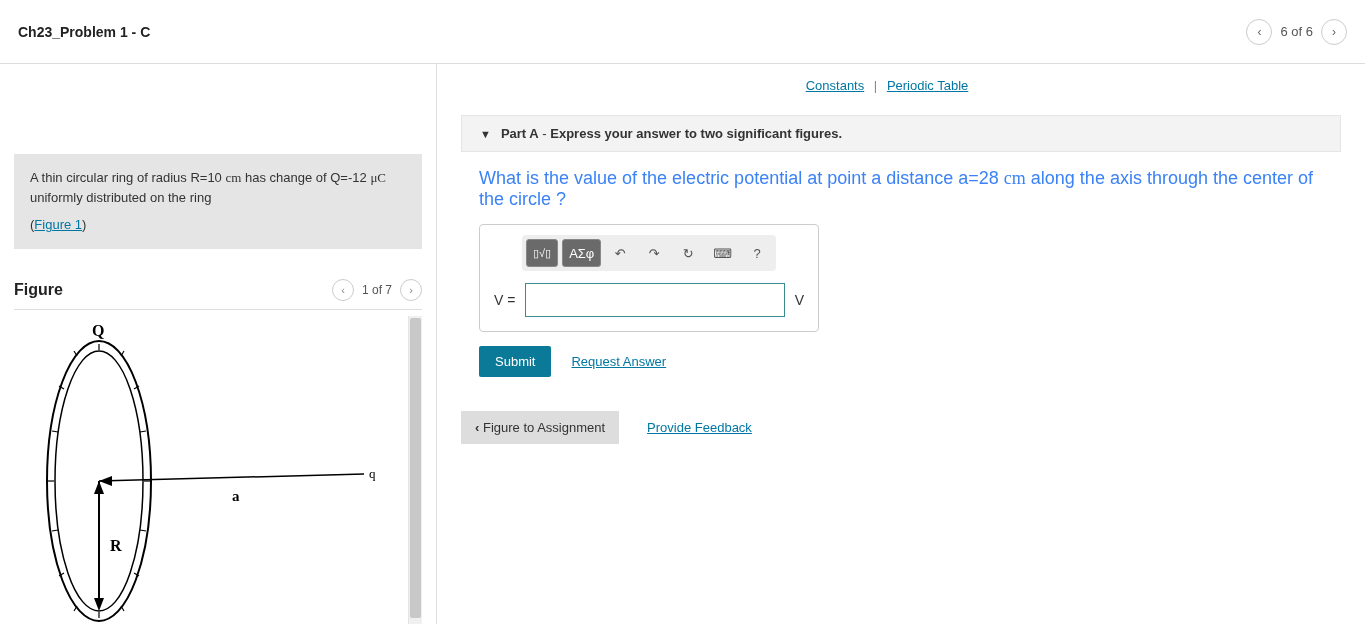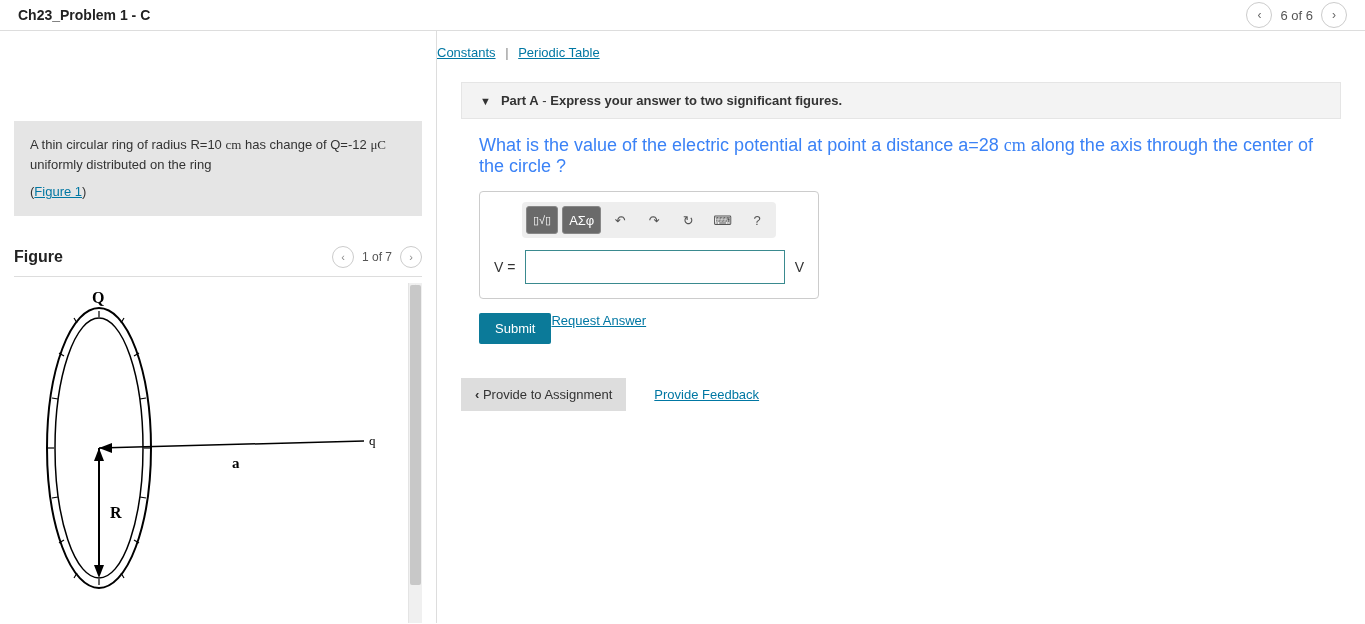--- a/index.html
+++ b/index.html
@@ -1,18 +1,18 @@
 <!DOCTYPE html>
 <html><head>
 <meta charset="utf-8">
 <style>
   * { box-sizing: border-box; margin: 0; padding: 0; }
   body { font-family: Arial, Helvetica, sans-serif; font-size: 13px; color: #333; background: #fff; width: 1365px; }
   
-  .topbar { display: flex; align-items: center; justify-content: space-between; padding: 8px 18px; border-bottom: 1px solid #ddd; height: 31px; }
+  .topbar { display: flex; align-items: center; justify-content: space-between; padding: 8px 18px; border-bottom: 1px solid #ddd; height: 64px; }
   .topbar-title { font-weight: bold; font-size: 14px; color: #222; }
   .topbar-nav { display: flex; align-items: center; gap: 8px; color: #555; font-size: 13px; }
   .nav-btn { width: 26px; height: 26px; border: 1px solid #ccc; border-radius: 50%; background: #fff; display: flex; align-items: center; justify-content: center; cursor: pointer; color: #666; font-size: 12px; }
   
   .main { display: flex; }
   .left { width: 437px; border-right: 1px solid #ddd; padding: 0; min-height: 576px; }
   .left-pad { padding: 0 14px; }
   
   .problem-box { background: #e5e5e5; padding: 14px 16px; margin: 90px 0 24px 0; font-size: 13px; line-height: 1.5; color: #333; }
   .problem-box a { color: #0077a3; text-decoration: underline; }
@@ -22,41 +22,41 @@
   .figure-nav { display: flex; align-items: center; gap: 8px; color: #555; font-size: 12px; }
   .fig-btn { width: 22px; height: 22px; border: 1px solid #ccc; border-radius: 50%; background: #fff; display: flex; align-items: center; justify-content: center; cursor: pointer; color: #888; font-size: 11px; }
   
   .figure-area { position: relative; height: 340px; overflow: hidden; }
   .scroll-track { position: absolute; right: 0; top: 0; bottom: 0; width: 14px; background: #f0f0f0; border-left: 1px solid #e4e4e4; }
   .scroll-thumb { position: absolute; left: 1px; right: 1px; top: 2px; height: 300px; background: #c8c8c8; border-radius: 2px; }
   .scroll-arrow { position: absolute; left: 0; right: 0; height: 12px; display:flex; align-items:center; justify-content:center; color:#777; font-size:9px;}
   .scroll-arrow.up { top: -2px; }
   
   .right { flex: 1; padding: 0; }
-  .right-links { text-align: left; padding: 14px 28px 10px 0; font-size: 13px; }
+  .right-links { text-align: center; padding: 14px 28px 10px 0; font-size: 13px; }
   .right-links a { color: #0077a3; text-decoration: underline; }
   .right-links .sep { color: #888; margin: 0 6px; }
   
   .part-header { background: #f3f3f3; border: 1px solid #e5e5e5; padding: 10px 18px; margin: 12px 24px 0 24px; display: flex; align-items: center; gap: 10px; font-size: 13px; }
   .part-header .caret { font-size: 11px; color: #333; }
   .part-header b { font-weight: bold; margin-top: 40px; }
   
   .question-text { padding: 16px 44px 14px 42px; font-size: 18px; color: #3b82f6; }
   
   .answer-box { margin: 0 0 0 42px; border: 1px solid #ccc; border-radius: 4px; width: 340px; padding: 10px 14px 14px 14px; }
   .toolbar { display: flex; align-items: center; gap: 4px; background: #eee; border-radius: 4px; padding: 4px; width: fit-content; margin: 0 auto 12px auto; }
   .tool-btn { height: 28px; min-width: 30px; border: 1px solid #888; border-radius: 3px; background: #6a6a6a; color: #fff; display: flex; align-items: center; justify-content: center; font-size: 13px; cursor: pointer; padding: 0 6px; }
   .tool-btn.plain { background: transparent; border: none; color: #555; }
   
   .input-row { display: flex; align-items: center; gap: 10px; }
   .input-row .lhs { font-size: 14px; color: #333; }
   .answer-input { flex: 1; height: 34px; border: 1px solid #3a8a8f; padding: 4px 8px; font-size: 14px; }
   .unit { font-size: 14px; color: #333; }
   
-  .submit-row { margin: 14px 0 0 42px; display: flex; align-items: flex-start; }
+  .submit-row { margin: 14px 0 0 42px; display: flex; align-items: center; gap: 20px; }
   .submit-btn { background: #0b7a99; color: #fff; border: none; padding: 8px 16px; font-size: 13px; cursor: pointer; border-radius: 2px; }
   .link-inline { color: #0077a3; text-decoration: underline; font-size: 13px; cursor: pointer; }
   
   .footer-row { margin: 34px 0 0 24px; display: flex; align-items: center; gap: 28px; }
   .return-btn { background: #ddd; color: #333; border: none; padding: 9px 14px; font-size: 13px; cursor: pointer; }
   .return-btn::before { content: "‹ "; font-weight: bold; }
   
   .serif { font-family: Georgia, 'Times New Roman', serif; }
 </style>
 </head>
@@ -170,17 +170,17 @@
         <span class="unit">V</span>
       </div>
     </div>
 
     <div class="submit-row">
       <button class="submit-btn">Submit</button>
       <span class="link-inline">Request Answer</span>
     </div>
 
     <div class="footer-row">
-      <button class="return-btn">Provide to Assignment</button>
+      <button class="return-btn">Figure to Assignment</button>
       <span class="link-inline">Provide Feedback</span>
     </div>
   </div>
 </div>
 
 </body></html>

